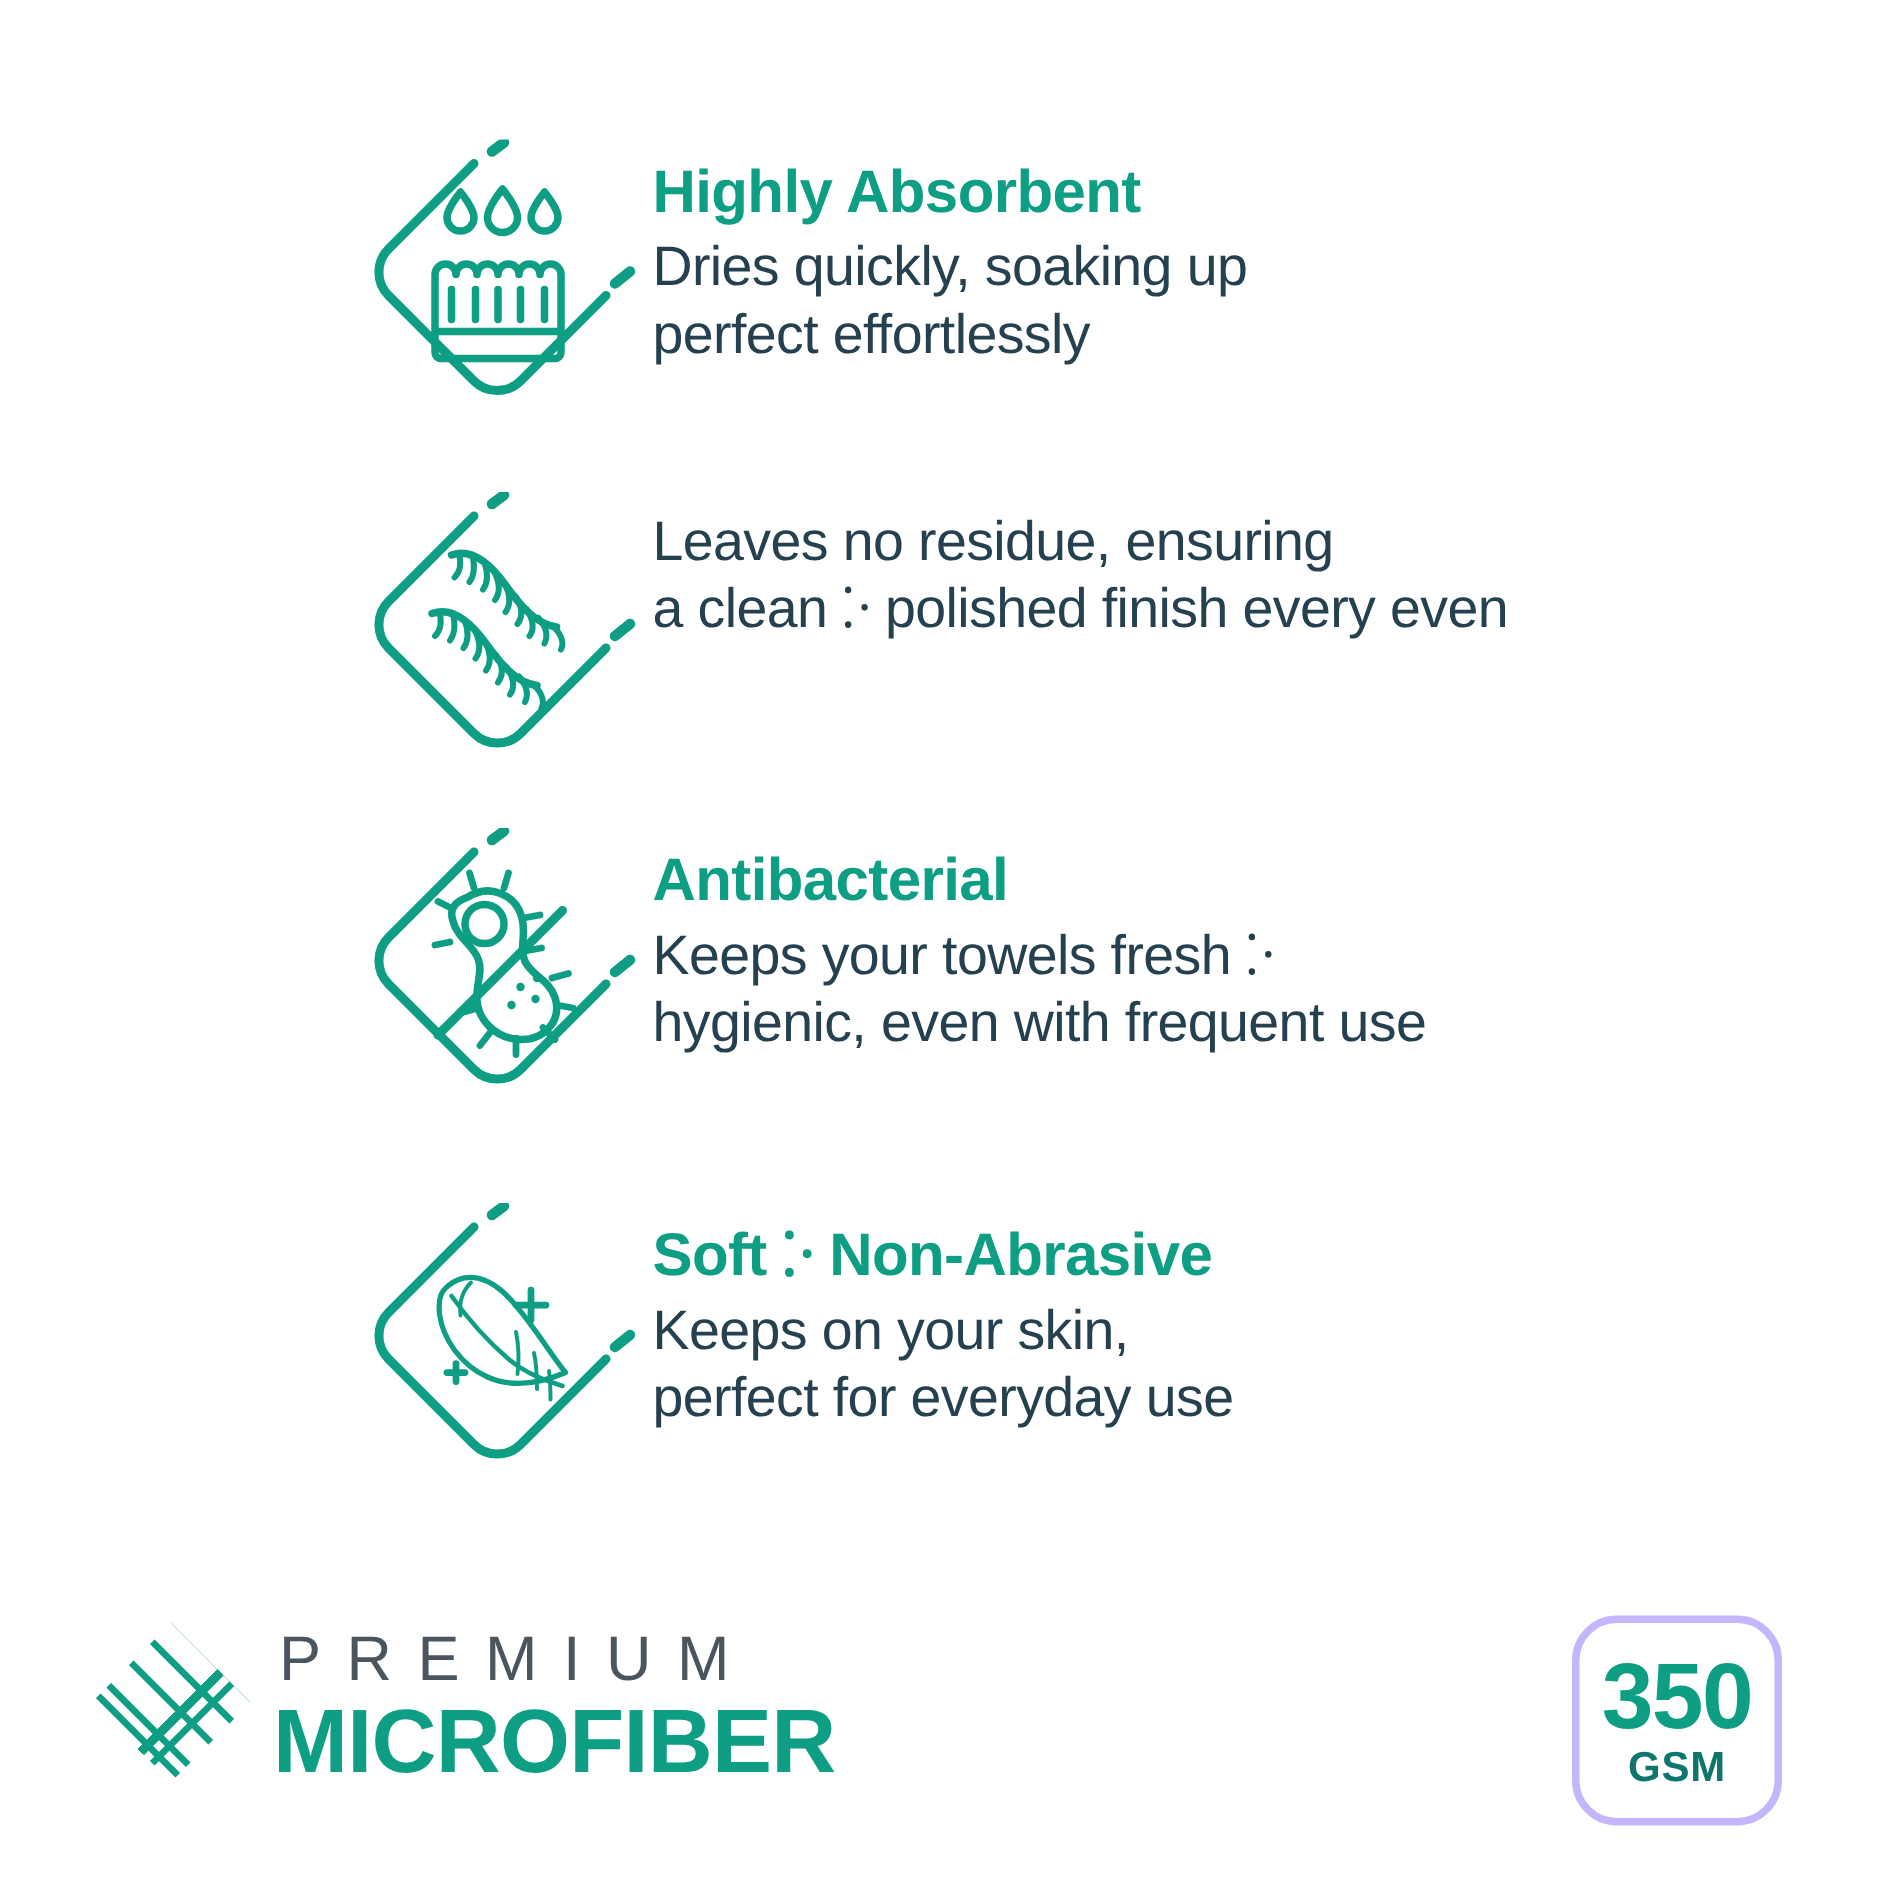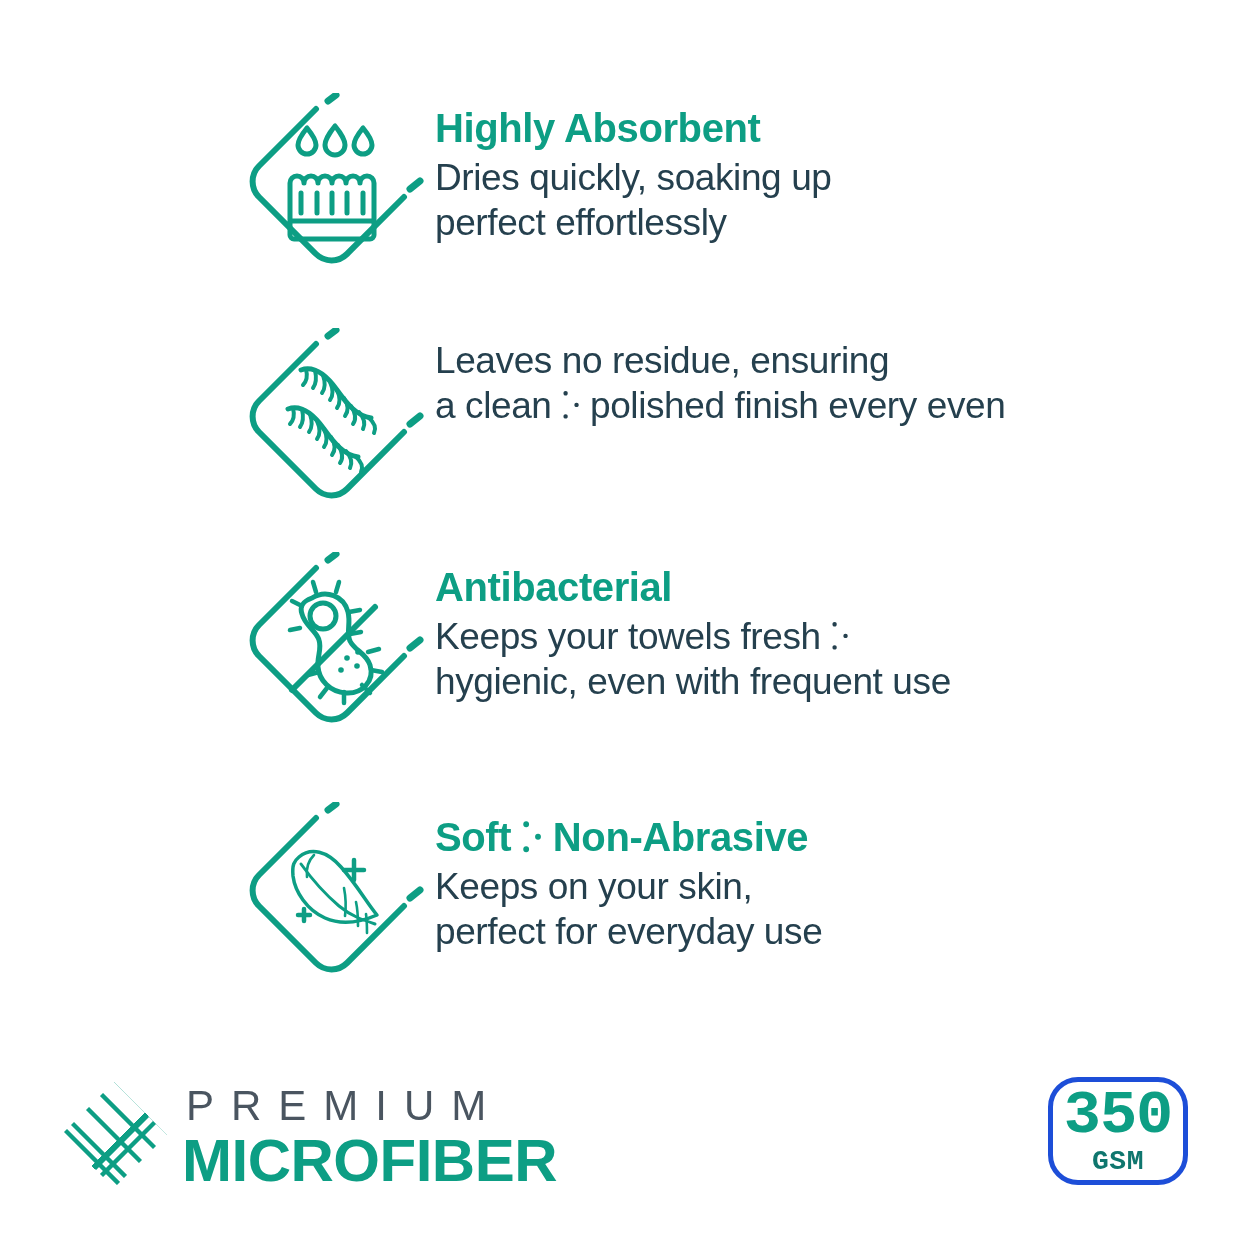--- a/index.html
+++ b/index.html
@@ -116,29 +116,28 @@
     letter-spacing: -0.5px;
     margin: 2px 12px 0 0;
   }
 
   
   .gsm-badge {
     position: absolute;
     left: 1048px;
     top: 1077px;
     width: 140px;
-    height: 108px;
-    border: 5px solid #1d4ed8;
+    height: 140px;
+    border: 5px solid #c4b5fd;
     border-radius: 30px;
     box-sizing: border-box;
     display: flex;
     flex-direction: column;
     align-items: center;
     justify-content: center;
-    font-family: Liberation Mono, monospace;
   }
 
   .gsm-value {
     color: #0d9e84;
     font-size: 62px;
     line-height: 58px;
     font-weight: 700;
     letter-spacing: -1px;
     margin: 0;
   }

